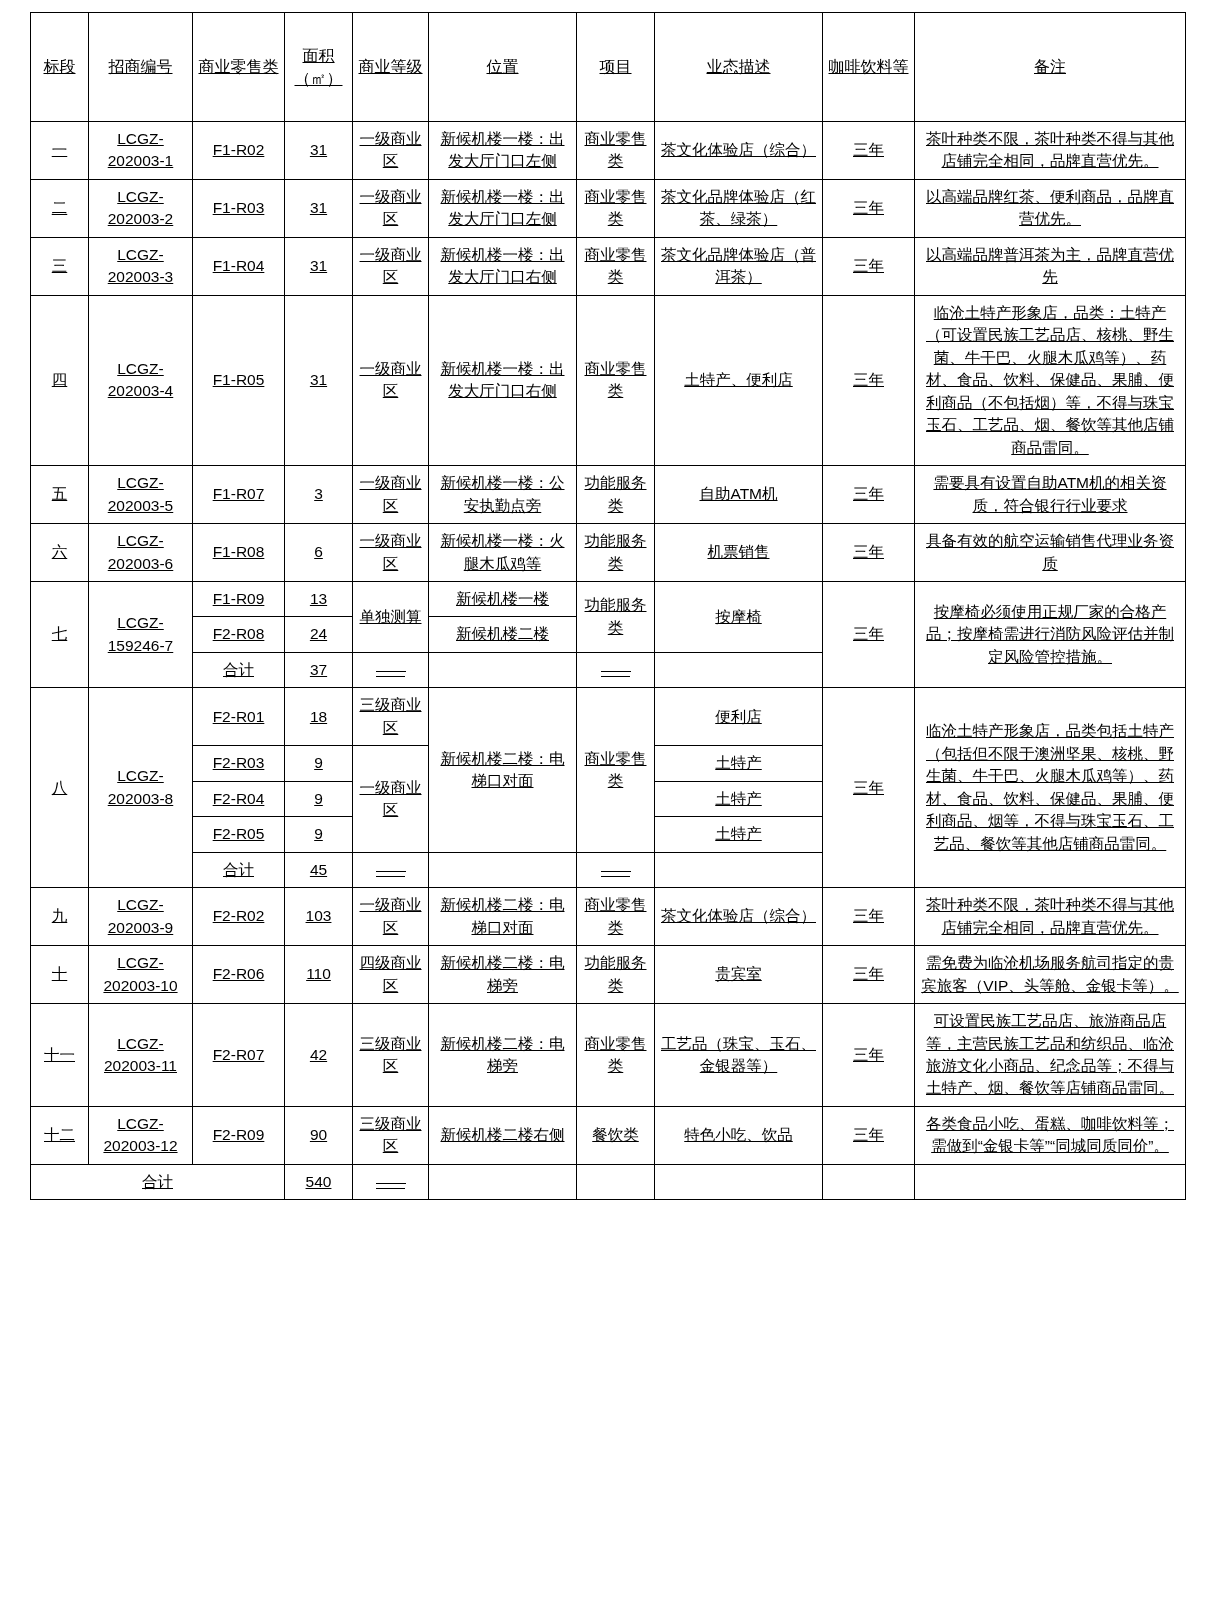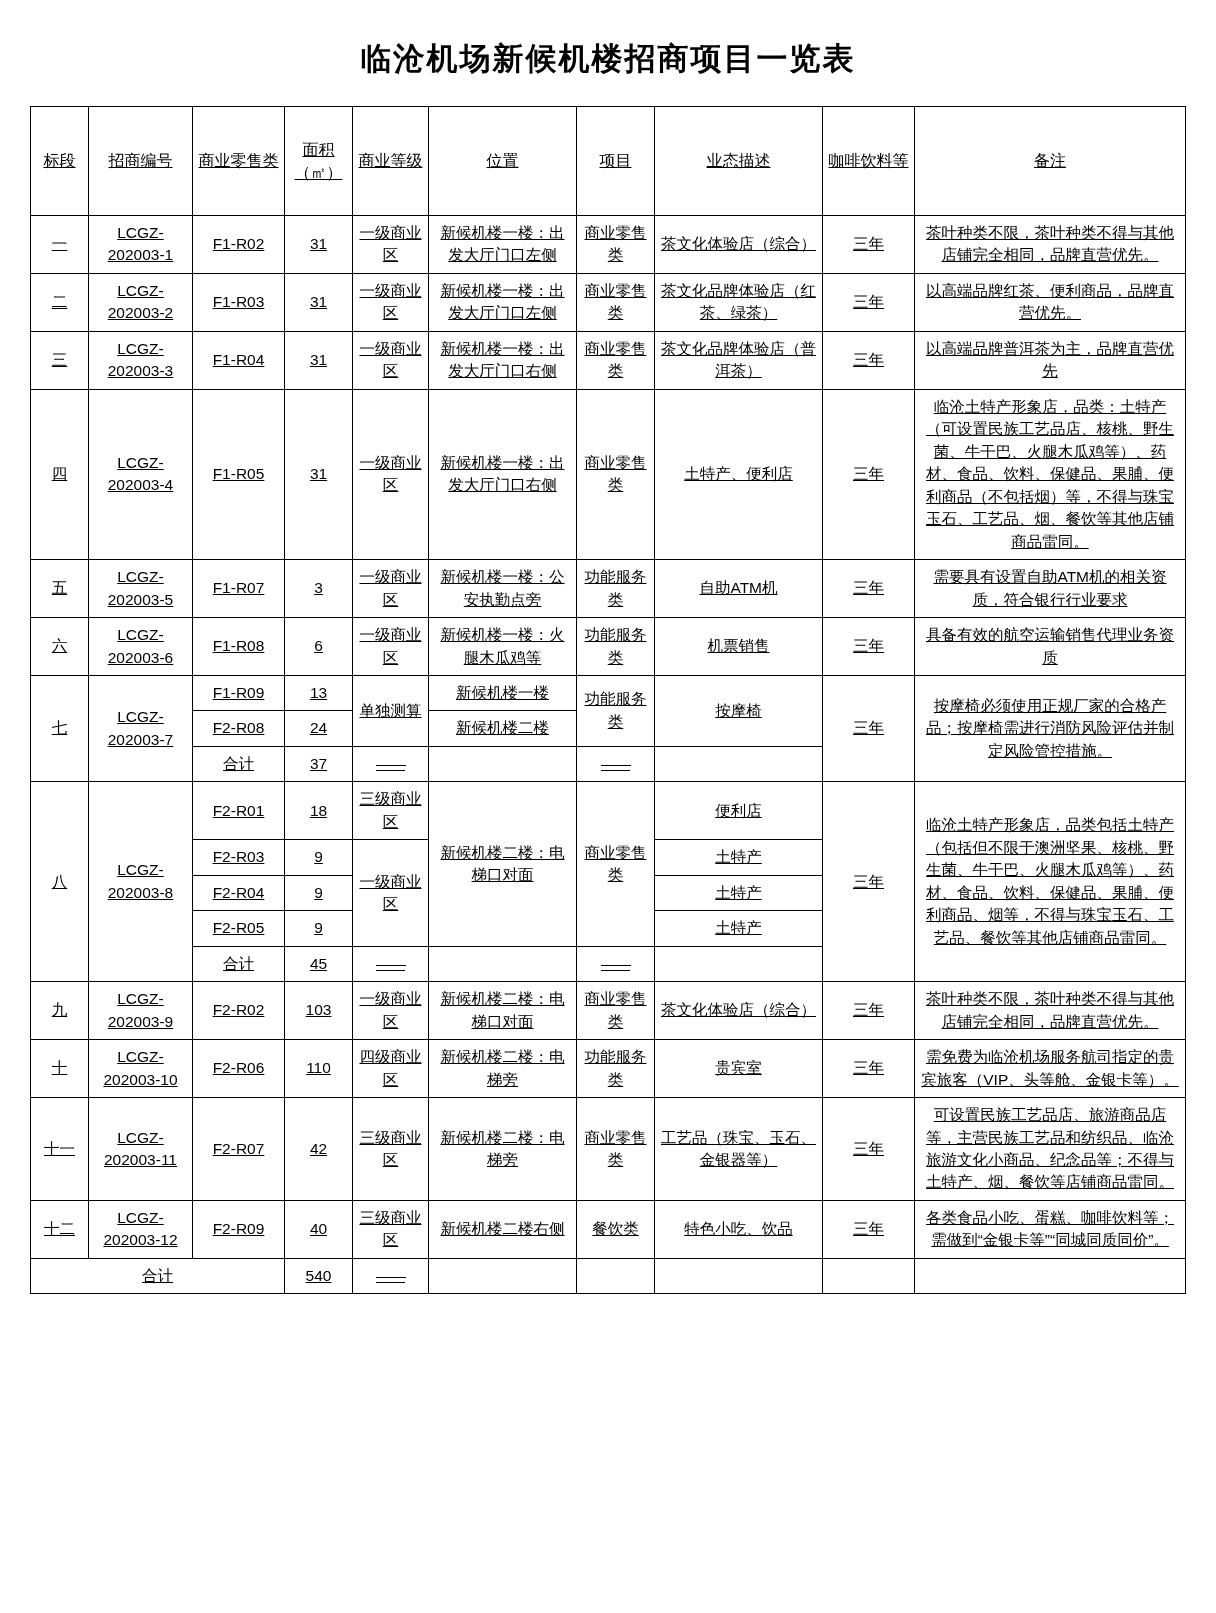--- a/index.html
+++ b/index.html
@@ -75,21 +75,20 @@
   .wrap {
     position: relative;
   }
 </style>
 </head>
 <body>
 
 <div class="wrap">
 <div class="page">
 
-  <div class="doc-title">临沧机场新候机楼招商项目一览表</div>
 
   <table class="main">
     <colgroup>
       <col class="c-bd">
           <col class="c-no">
           <col class="c-pt">
           <col class="c-ar">
           <col class="c-gr">
       <col class="c-loc">
           <col class="c-prj">
@@ -181,21 +180,21 @@
         <td>一级商业区</td>
         <td>新候机楼一楼：火腿木瓜鸡等</td>
         <td>功能服务类</td>
         <td class="desc-cell">机票销售</td>
         <td>三年</td>
         <td class="remark">具备有效的航空运输销售代理业务资质</td>
       </tr>
 
       <tr>
         <td rowspan="3">七</td>
-        <td rowspan="3">LCGZ-202003-7</td>
+        <td rowspan="3">LCGZ-159246-7</td>
         <td>F1-R09</td>
         <td>13</td>
         <td rowspan="2">单独测算</td>
         <td>新候机楼一楼</td>
         <td rowspan="2">功能服务类</td>
         <td rowspan="2" class="desc-cell">按摩椅</td>
         <td rowspan="3">三年</td>
         <td rowspan="3" class="remark">按摩椅必须使用正规厂家的合格产品；按摩椅需进行消防风险评估并制定风险管控措施。</td>
       </tr>
       <tr>
@@ -282,21 +281,21 @@
         <td>新候机楼二楼：电梯旁</td>
         <td>商业零售类</td>
         <td class="desc-cell">工艺品（珠宝、玉石、金银器等）</td>
         <td>三年</td>
         <td class="remark">可设置民族工艺品店、旅游商品店等，主营民族工艺品和纺织品、临沧旅游文化小商品、纪念品等；不得与土特产、烟、餐饮等店铺商品雷同。</td>
       </tr>
       <tr>
         <td>十二</td>
         <td>LCGZ-202003-12</td>
         <td>F2-R09</td>
-        <td>40</td>
+        <td>90</td>
         <td>三级商业区</td>
         <td>新候机楼二楼右侧</td>
         <td>餐饮类</td>
         <td class="desc-cell">特色小吃、饮品</td>
         <td>三年</td>
         <td class="remark">各类食品小吃、蛋糕、咖啡饮料等；需做到“金银卡等”“同城同质同价”。</td>
       </tr>
 
       <tr>
         <td colspan="3" class="sum-label">合计</td>

